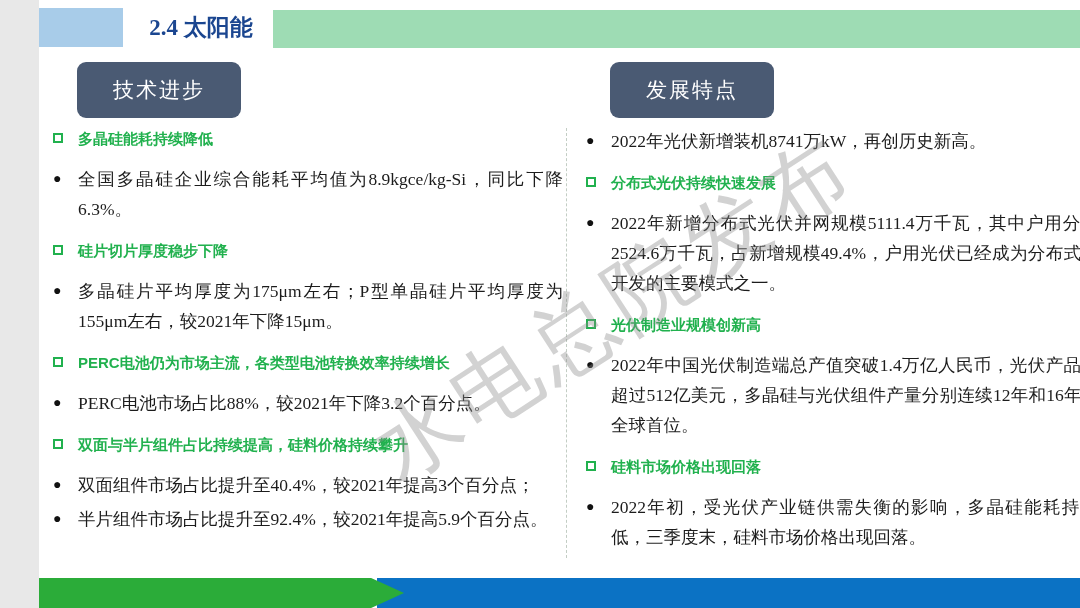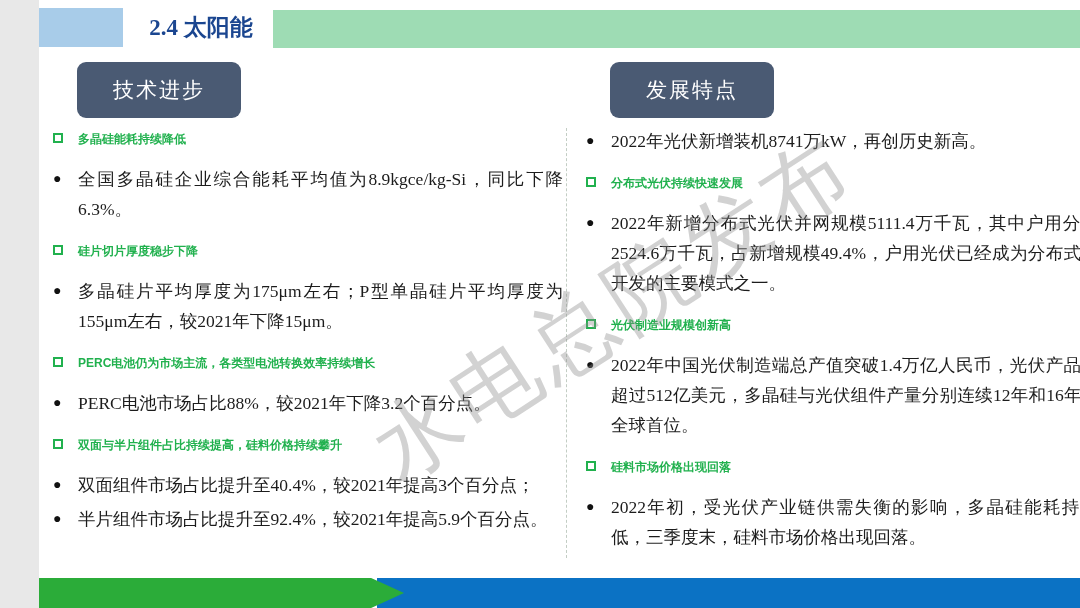--- a/index.html
+++ b/index.html
@@ -22,21 +22,21 @@
     font-family:"Liberation Sans",sans-serif;font-size:21px;letter-spacing:2px;
     padding:14px 36px;border-radius:9px;}
   
   .col{position:absolute;top:62px;}
   .col-left{left:12px;width:512px;}
   .col-right{left:545px;width:533px;}
   .divider{position:absolute;left:527px;top:128px;height:430px;width:0;
     border-left:1px dashed #c3cdc4;}
   .sec{margin-bottom:14px;}
   .sec-h{position:relative;padding-left:27px;margin-bottom:12px;
-    font-family:"Liberation Sans",sans-serif;font-weight:bold;font-size:12px;
+    font-family:"Liberation Sans",sans-serif;font-weight:bold;font-size:15px;
     line-height:26px;color:var(--accent-green,#21B14E);}
   .sq{position:absolute;left:2px;top:7px;width:10px;height:10px;
     border:2.5px solid var(--accent-green,#21B14E);box-sizing:border-box;}
   .bl{position:relative;padding-left:27px;margin:0 0 4px 0;
     font-size:17.5px;line-height:30px;color:var(--body-text,#1C1C1C);
     text-align:justify;}
   .dot{position:absolute;left:2px;top:0;font-size:14px;color:#111;}
   
   .watermark{position:absolute;left:255px;top:250px;width:640px;
     text-align:center;font-family:"Liberation Sans",sans-serif;

